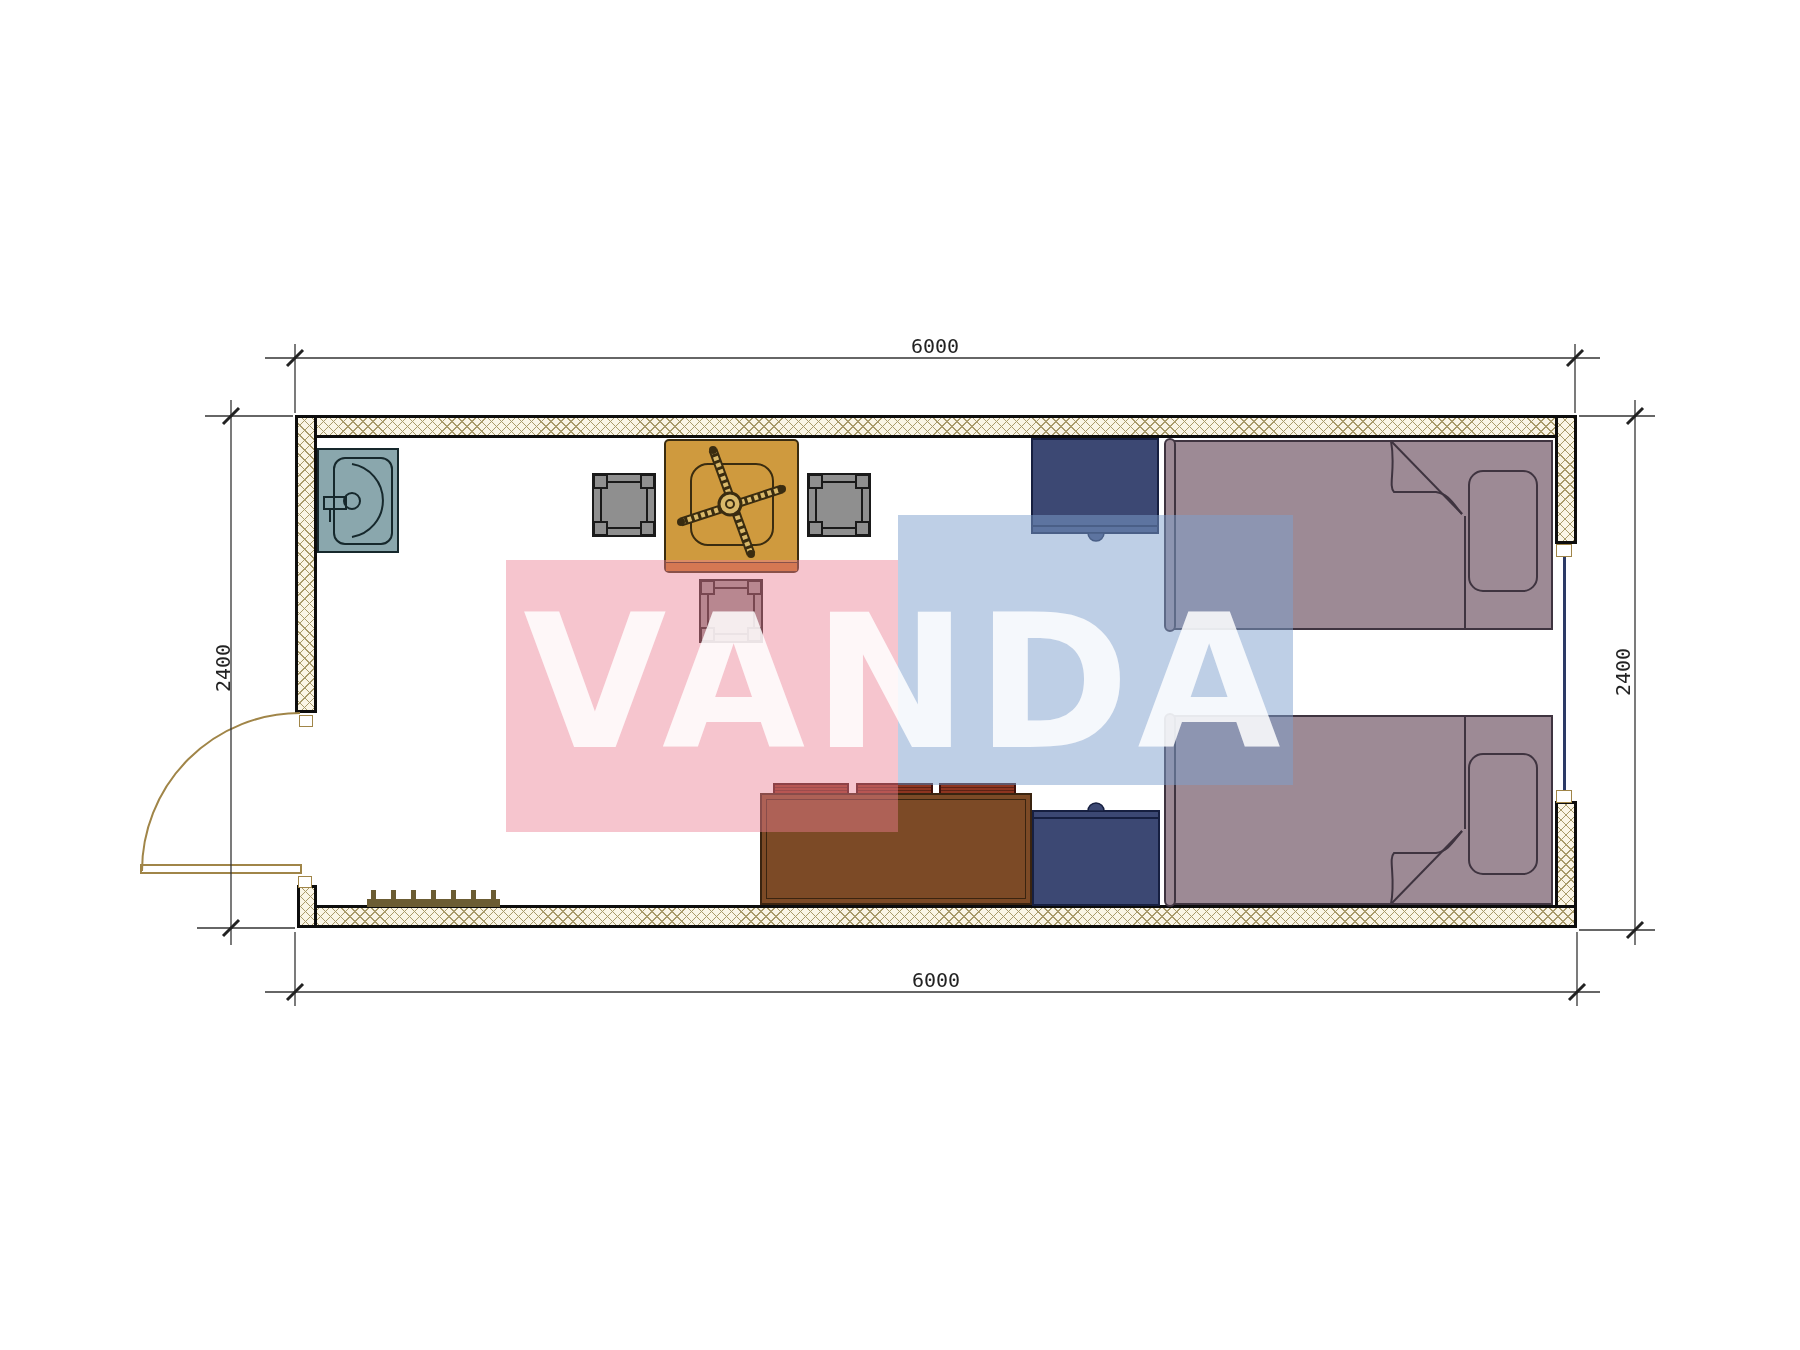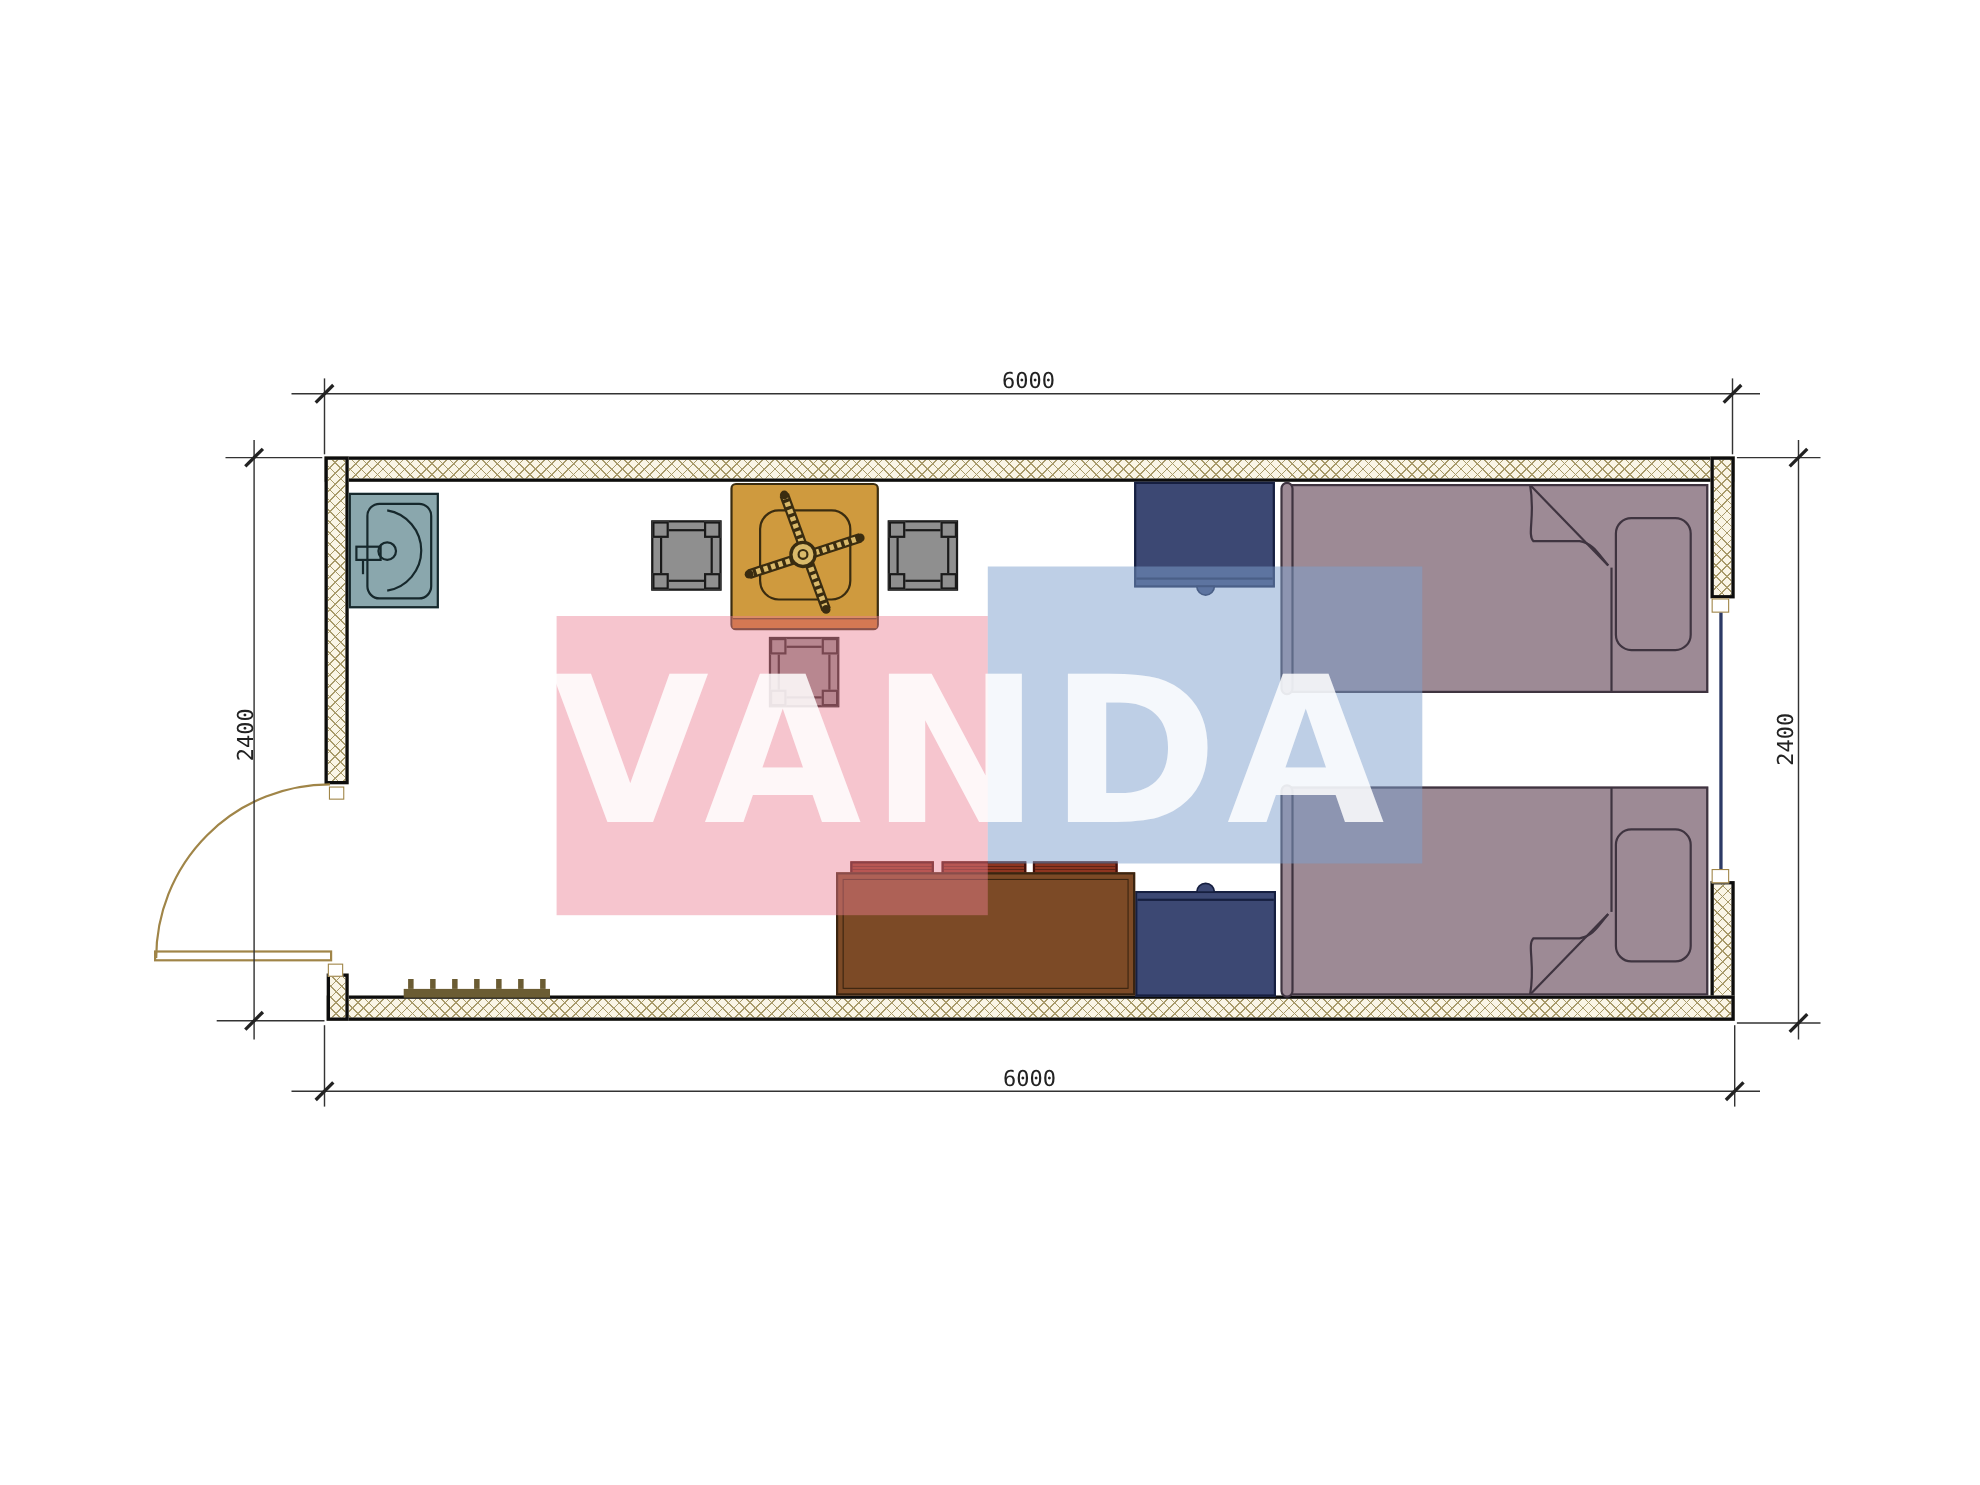--- a/index.html
+++ b/index.html
@@ -162,21 +162,21 @@
       <path d="M 1391 904 C 1396 877 1388 859 1394 853 L 1436 853 C 1448 851 1452 843 1462 831"></path>
       <path d="M 1465 829 L 1465 716"></path>
     </g>
 
     <path d="M 1088 533 A 8 8 0 0 0 1104 533 Z" style="fill:var(--nightstand-fill);stroke:var(--nightstand-line);stroke-width:1.5;"></path>
     <path d="M 1088 811 A 8 8 0 0 1 1104 811 Z" style="fill:var(--nightstand-fill);stroke:var(--nightstand-line);stroke-width:1.5;"></path>
   </svg>
 
   <div class="abs" style="left:506px;top:560px;width:392px;height:272px;background:var(--watermark-pink);z-index:5;"></div>
   <div class="abs" style="left:898px;top:515px;width:395px;height:270px;background:var(--watermark-blue);z-index:5;"></div>
-  <div class="wm-text" style="left:884px;top:591px;z-index:5;">VANDA</div>
+  <div class="wm-text" style="left:906px;top:591px;z-index:5;">VANDA</div>
 
   <svg width="1800" height="1350" viewBox="0 0 1800 1350" style="z-index:6;pointer-events:none;">
     <g fill="none" style="stroke:var(--dim-line);stroke-width:1.3;">
 
       <line x1="265" y1="358" x2="1600" y2="358"></line>
       <line x1="295" y1="344" x2="295" y2="413"></line>
       <line x1="1575" y1="344" x2="1575" y2="413"></line>
 
       <line x1="265" y1="992" x2="1600" y2="992"></line>
       <line x1="295" y1="932" x2="295" y2="1006"></line>

